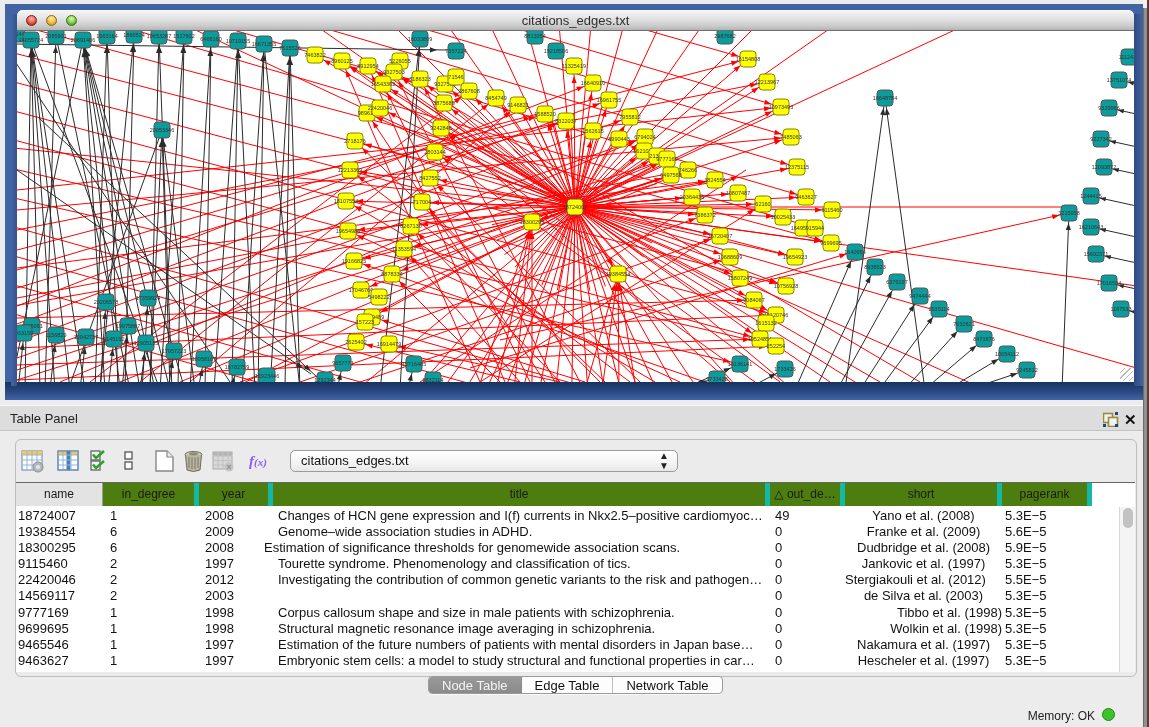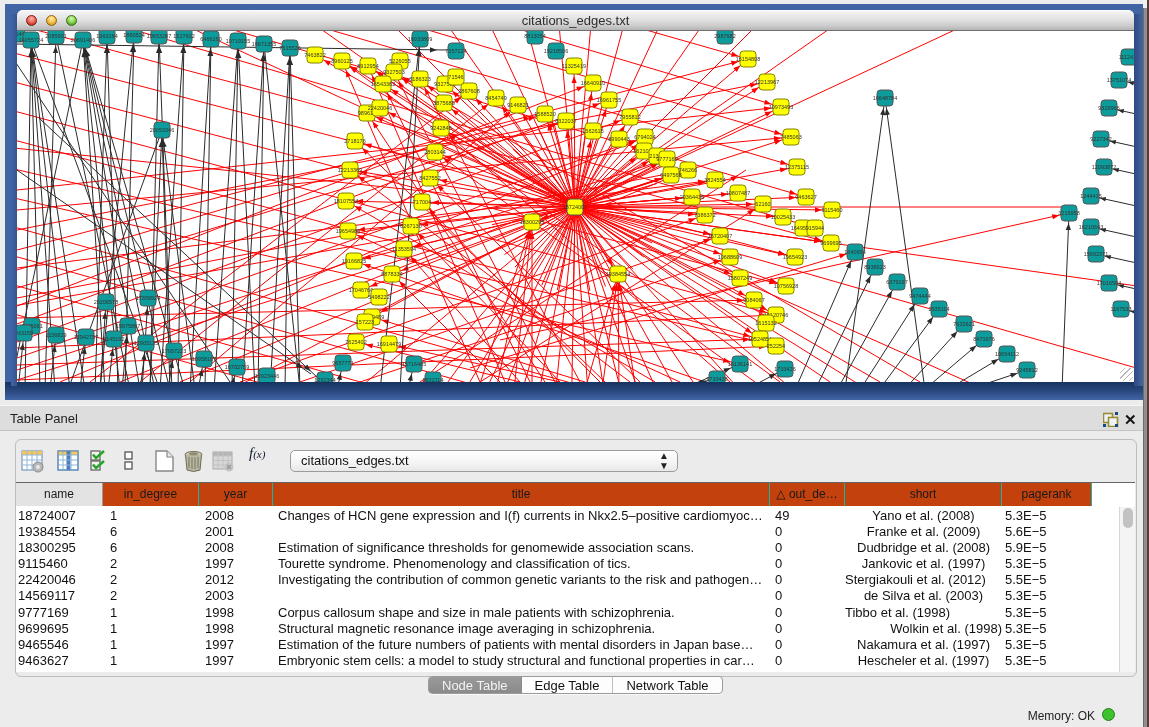--- a/index.html
+++ b/index.html
@@ -35,22 +35,22 @@
 #closeic { position:absolute; left:1124px; top:5px; font-size:15px; font-weight:bold; color:#111; }
 #box { position:absolute; left:15px; top:39px; width:1122px; height:238px;
   background:#ebebeb; border:1px solid #bdbdbd; border-radius:6px; }
 #toolbar { position:absolute; left:0; top:44px; width:1143px; height:38px; }
 #combo { position:absolute; left:290px; top:50px; width:388px; height:22px;
   background:linear-gradient(#ffffff, #f4f4f4 60%, #e8e8e8); border:1px solid #9b9b9b;
   border-radius:5px; font-size:13px; color:#111; line-height:20px; padding-left:10px; }
 #combo .arr { position:absolute; right:8px; top:0px; font-size:10px; color:#222; line-height:10px; }
 #tblwrap { position:absolute; left:16px; top:82px; width:1119px; height:190px; background:#fff;
   border-top:1px solid #666; }
-.hdr { position:absolute; top:0; height:23px; background:#c2410c; font-size:12px; color:#1a1a1a;
-  text-align:center; line-height:23px; border-right:1px solid #14b8a6; }
+.hdr { position:absolute; top:0; height:23px; background:#4d7c0f; font-size:12px; color:#1a1a1a;
+  text-align:center; line-height:23px; border-right:5px solid #14b8a6; }
 .hdr.gray { background:#e3e3e3; border-right:1px solid #9d9d9d; }
 #rows { position:absolute; left:0px; top:24px; width:1100px; }
 .row { height:16.1px; font-size:13px; color:#111; white-space:nowrap; position:relative; }
 .row .ttl { width:496px; overflow:hidden; }
 .row span { position:absolute; top:1px; }
 #vsb { position:absolute; left:1103px; top:24px; width:16px; height:165px; background:#f4f4f4;
   border-left:1px solid #d6d6d6; }
 #vsb .thumb { position:absolute; left:2.5px; top:1px; width:10px; height:20px; background:#c2c2c2; border-radius:5px; }
 #tabs { position:absolute; left:428px; top:276px; height:18px; display:flex;
   border:1px solid #9b9b9b; border-radius:4px; overflow:hidden; background:#fdfdfd;
@@ -922,21 +922,21 @@
         <path d="M5 7v11M8 7.5v11.5M11 7.5v11.5M14 7v11" stroke="#8a8874" stroke-width="1.4"></path>
         <ellipse cx="9.5" cy="3.8" rx="4.5" ry="1.6" fill="#8e8c77"></ellipse>
       </svg>
       <svg style="position:absolute;left:212px;top:6px" width="22" height="23">
         <rect x="1" y="2" width="19" height="17" fill="#d8d8d8" stroke="#aaa"></rect>
         <rect x="1" y="2" width="19" height="4" fill="#b5b5b5"></rect>
         <path d="M1 6h19M1 10.5h19M1 15h19M6 2v17M11 2v17M16 2v17" stroke="#c2c2c2" fill="none"></path>
         <circle cx="17" cy="17" r="4.5" fill="#c4c4c4"></circle>
         <path d="M15 15l4 4M19 15l-4 4" stroke="#9a9a9a" stroke-width="1.5"></path>
       </svg>
-      <div style="position:absolute;left:249px;top:1px;font-family:'Liberation Serif',serif;font-style:italic;font-weight:normal;font-size:15px;color:#0f172a">f<span style="font-size:11px">(x)</span></div>
+      <div style="position:absolute;left:249px;top:9px;font-family:'Liberation Serif',serif;font-style:italic;font-weight:bold;font-size:15px;color:#8b5cf6">f<span style="font-size:11px">(x)</span></div>
     </div>
   <div id="combo">citations_edges.txt<span class="arr">▲<br>▼</span></div>
   <div id="tblwrap">
     <div class="hdr gray" style="left:0px;width:87px">name</div>
       <div class="hdr" style="left:87px;width:96px">in_degree</div>
       <div class="hdr" style="left:183px;width:74px">year</div>
       <div class="hdr" style="left:257px;width:497px">title</div>
       <div class="hdr" style="left:754px;width:75px">△ out_de…</div>
       <div class="hdr" style="left:829px;width:157px">short</div>
       <div class="hdr" style="left:986px;width:90px">pagerank</div>
@@ -946,30 +946,31 @@
           <span style="left:94px">1</span>
           <span style="left:189px">2008</span>
           <span class="ttl" style="left:262px">Changes of HCN gene expression and I(f) currents in Nkx2.5–positive cardiomyoc…</span>
           <span style="left:759px">49</span>
           <span style="left:829px;width:157px;text-align:center">Yano et al. (2008)</span>
           <span style="left:989px">5.3E−5</span>
         </div>
         <div class="row">
           <span style="left:2px">19384554</span>
           <span style="left:94px">6</span>
-          <span style="left:189px">2001</span>
+          <span style="left:189px">2009</span>
+          <span class="ttl" style="left:262px">Genome–wide association studies in ADHD.</span>
           <span style="left:759px">0</span>
           <span style="left:829px;width:157px;text-align:center">Franke et al. (2009)</span>
           <span style="left:989px">5.6E−5</span>
         </div>
         <div class="row">
           <span style="left:2px">18300295</span>
           <span style="left:94px">6</span>
           <span style="left:189px">2008</span>
-          <span class="ttl" style="left:262px">Estimation of significance thresholds for genomewide association scans.</span>
+          <span class="ttl" style="left:248px">Estimation of significance thresholds for genomewide association scans.</span>
           <span style="left:759px">0</span>
           <span style="left:829px;width:157px;text-align:center">Dudbridge et al. (2008)</span>
           <span style="left:989px">5.9E−5</span>
         </div>
         <div class="row">
           <span style="left:2px">9115460</span>
           <span style="left:94px">2</span>
           <span style="left:189px">1997</span>
           <span class="ttl" style="left:262px">Tourette syndrome. Phenomenology and classification of tics.</span>
           <span style="left:759px">0</span>
@@ -992,21 +993,21 @@
           <span style="left:759px">0</span>
           <span style="left:829px;width:157px;text-align:center">de Silva et al. (2003)</span>
           <span style="left:989px">5.3E−5</span>
         </div>
         <div class="row">
           <span style="left:2px">9777169</span>
           <span style="left:94px">1</span>
           <span style="left:189px">1998</span>
           <span class="ttl" style="left:262px">Corpus callosum shape and size in male patients with schizophrenia.</span>
           <span style="left:759px">0</span>
-          <span style="left:829px;width:157px;text-align:left">Tibbo et al. (1998)</span>
+          <span style="left:829px;width:157px;text-align:right">Tibbo et al. (1998)</span>
           <span style="left:989px">5.3E−5</span>
         </div>
         <div class="row">
           <span style="left:2px">9699695</span>
           <span style="left:94px">1</span>
           <span style="left:189px">1998</span>
           <span class="ttl" style="left:262px">Structural magnetic resonance image averaging in schizophrenia.</span>
           <span style="left:759px">0</span>
           <span style="left:829px;width:157px;text-align:right">Wolkin et al. (1998)</span>
           <span style="left:989px">5.3E−5</span>

